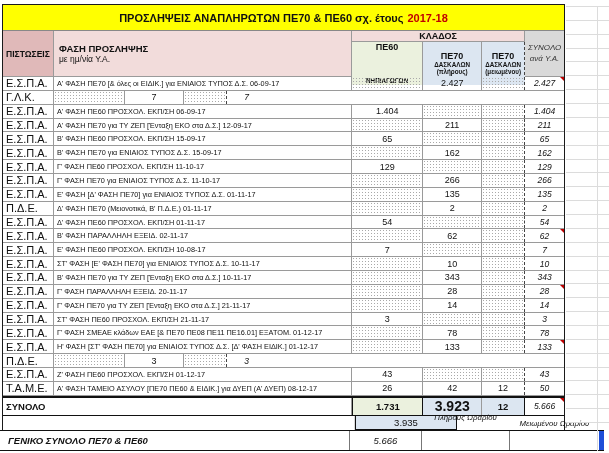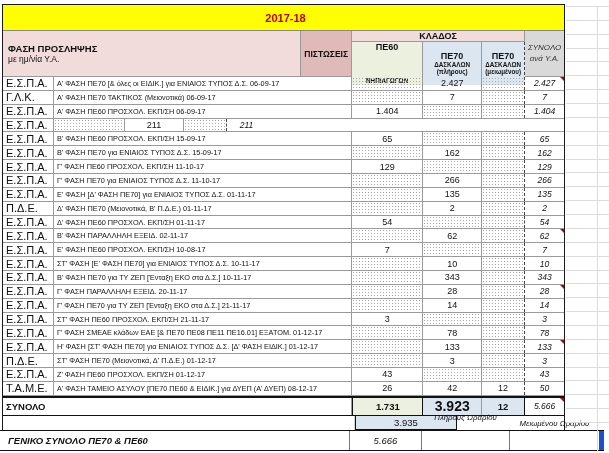--- a/index.html
+++ b/index.html
@@ -76,29 +76,30 @@
   .right-strip .vline{position:absolute;left:31px;top:0;width:1px;height:445px;background:#dcdcdc;}
 </style>
 </head>
 <body>
 
 <div class="sheet">
 
   <div class="tbl">
 
     <div class="title-row">
+      <span>ΠΡΟΣΛΗΨΕΙΣ ΑΝΑΠΛΗΡΩΤΩΝ ΠΕ70 &amp; ΠΕ60 σχ. έτους</span>
       <span class="title-year">2017-18</span>
     </div>
 
     <div class="hdr">
+      <div class="cell c1">ΠΙΣΤΩΣΕΙΣ</div>
       <div class="cell c2">
         <span class="l1">ΦΑΣΗ ΠΡΟΣΛΗΨΗΣ</span>
         <span class="l2">με ημ/νία Υ.Α.</span>
       </div>
-      <div class="cell c1">ΠΙΣΤΩΣΕΙΣ</div>
       <div class="hgroup">
         <div class="klados">ΚΛΑΔΟΣ</div>
         <div class="subcols">
           <div class="hc hc60">
             <span class="big">ΠΕ60</span>
             <span class="small">ΝΗΠΙΑΓΩΓΩΝ</span>
           </div>
           <div class="hc hc70f">
             <span class="big">ΠΕ70</span>
             <span class="small">ΔΑΣΚΑΛΩΝ</span>
@@ -121,36 +122,36 @@
         <div class="row">
           <div class="cell c1">Ε.Σ.Π.Α.</div>
           <div class="cell c2">Α' ΦΑΣΗ ΠΕ70 [&amp; όλες οι ΕΙΔΙΚ.] για ΕΝΙΑΙΟΣ ΤΥΠΟΣ Δ.Σ. 06-09-17</div>
           <div class="cell c3 hatch"></div>
           <div class="cell c4">2.427</div>
           <div class="cell c5 hatch"></div>
           <div class="cell c6 comment">2.427</div>
         </div>
         <div class="row">
           <div class="cell c1">Γ.Λ.Κ.</div>
-          <div class="cell c2">Α' ΦΑΣΗ ΠΕ70 ΤΑΚΤΙΚΟΣ (Μειονοτικά) 06-09-17</div>
           <div class="cell c3 hatch"></div>
           <div class="cell c4">7</div>
           <div class="cell c5 hatch"></div>
           <div class="cell c6">7</div>
         </div>
         <div class="row">
           <div class="cell c1">Ε.Σ.Π.Α.</div>
           <div class="cell c2">Α' ΦΑΣΗ ΠΕ60 ΠΡΟΣΧΟΛ. ΕΚΠ/ΣΗ 06-09-17</div>
           <div class="cell c3">1.404</div>
           <div class="cell c4 hatch"></div>
           <div class="cell c5 hatch"></div>
           <div class="cell c6">1.404</div>
         </div>
         <div class="row">
           <div class="cell c1">Ε.Σ.Π.Α.</div>
+          <div class="cell c2">Α' ΦΑΣΗ ΠΕ70 για ΤΥ ΖΕΠ [Ένταξη ΕΚΟ στα Δ.Σ.] 12-09-17</div>
           <div class="cell c3 hatch"></div>
           <div class="cell c4">211</div>
           <div class="cell c5 hatch"></div>
           <div class="cell c6">211</div>
         </div>
         <div class="row">
           <div class="cell c1">Ε.Σ.Π.Α.</div>
           <div class="cell c2">Β' ΦΑΣΗ ΠΕ60 ΠΡΟΣΧΟΛ. ΕΚΠ/ΣΗ 15-09-17</div>
           <div class="cell c3">65</div>
           <div class="cell c4 hatch"></div>
@@ -272,21 +273,20 @@
         <div class="row">
           <div class="cell c1">Ε.Σ.Π.Α.</div>
           <div class="cell c2">Η' ΦΑΣΗ [ΣΤ' ΦΑΣΗ ΠΕ70] για ΕΝΙΑΙΟΣ ΤΥΠΟΣ Δ.Σ. [Δ' ΦΑΣΗ ΕΙΔΙΚ.] 01-12-17</div>
           <div class="cell c3 hatch"></div>
           <div class="cell c4">133</div>
           <div class="cell c5 hatch"></div>
           <div class="cell c6 comment">133</div>
         </div>
         <div class="row">
           <div class="cell c1">Π.Δ.Ε.</div>
-          <div class="cell c2">ΣΤ' ΦΑΣΗ ΠΕ70 (Μειονοτικά, Δ' Π.Δ.Ε.) 01-12-17</div>
           <div class="cell c3 hatch"></div>
           <div class="cell c4">3</div>
           <div class="cell c5 hatch"></div>
           <div class="cell c6">3</div>
         </div>
         <div class="row">
           <div class="cell c1">Ε.Σ.Π.Α.</div>
           <div class="cell c2">Ζ' ΦΑΣΗ ΠΕ60 ΠΡΟΣΧΟΛ. ΕΚΠ/ΣΗ 01-12-17</div>
           <div class="cell c3">43</div>
           <div class="cell c4 hatch"></div>

